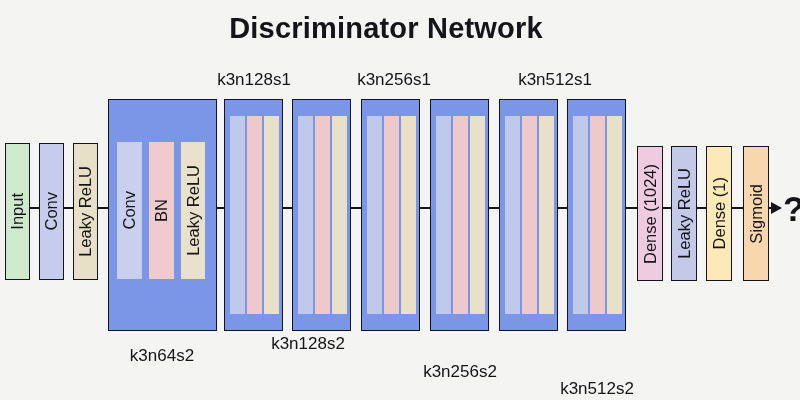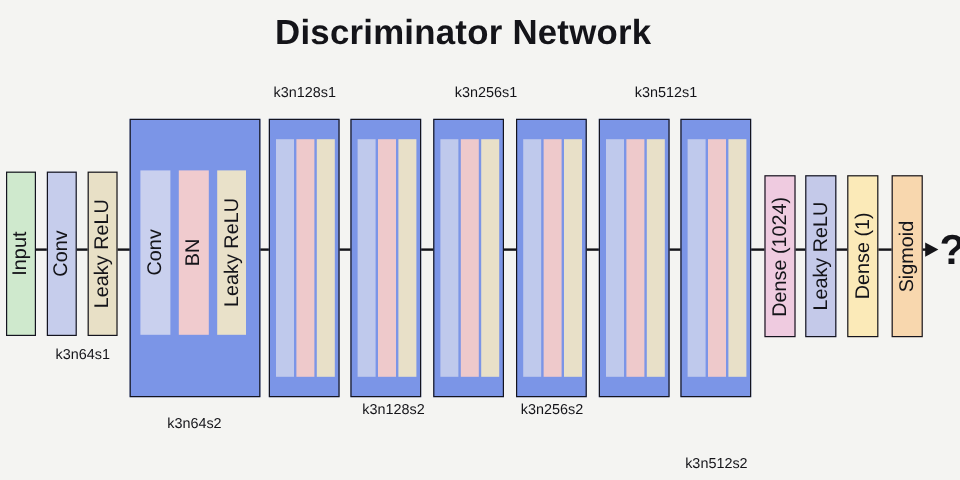--- a/index.html
+++ b/index.html
@@ -50,28 +50,28 @@
   .mbar.pink {left:22px;background:#eec9cb;}
   .mbar.beige{left:39px;background:#e8e0c8;}
   
   .b-dense1024{left:637px;top:146px;width:26px;height:135px;background:#efcbe0;}
   .b-lrelu2   {left:671px;top:146px;width:26px;height:135px;background:#c4c9e9;}
   .b-dense1   {left:706px;top:146px;width:26px;height:135px;background:#fbeab8;}
   .b-sigmoid  {left:743px;top:146px;width:26px;height:135px;background:#f8d7ae;}
   
   .lbl{
     position:absolute;transform:translateX(-50%);
-    font-size:12px;white-space:nowrap;z-index:2;color:#141419;
+    font-size:17px;white-space:nowrap;z-index:2;color:#141419;
   }
   .lbl-above{top:70px;}
   .lbl-below{top:334px;}
   .lbl-k64s1{left:69px;top:288px;}
   .lbl-k64s2{left:162px;margin-top:12px;}
-  .la1{left:254px;} .la2{left:405px;} .la3{left:528px;margin-left:27px;}
-  .lb1{left:328px;text-align:center;} .lb2{left:460px;} .lb3{left:597px;margin-top:45px;}
+  .la1{left:254px;} .la2{left:394px;} .la3{left:528px;margin-left:27px;}
+  .lb1{left:308px;text-align:center;} .lb2{left:460px;margin-top:28px;} .lb3{left:597px;margin-top:45px;}
   
   .arrowhead{
     position:absolute;left:771px;top:202px;width:0;height:0;z-index:2;
     border-left:11px solid #141419;
     border-top:6.5px solid transparent;
     border-bottom:6.5px solid transparent;
   }
   .qmark{
     position:absolute;left:783px;top:190px;z-index:2;
     font-size:35px;line-height:38px;font-weight:600;color:#141419;
@@ -88,21 +88,20 @@
 
   <div class="block b-input">
     <span class="vtext">Input</span>
   </div>
   <div class="block b-conv1">
     <span class="vtext">Conv</span>
   </div>
   <div class="block b-lrelu1">
     <span class="vtext">Leaky ReLU</span>
   </div>
-  <div class="lbl lbl-k64s1">k3n64s1</div>
 
   <div class="block b-k64">
     <div class="bar bar-conv">
       <span class="vtext">Conv</span>
     </div>
     <div class="bar bar-bn">
       <span class="vtext">BN</span>
     </div>
     <div class="bar bar-lrelu">
       <span class="vtext">Leaky ReLU</span>

